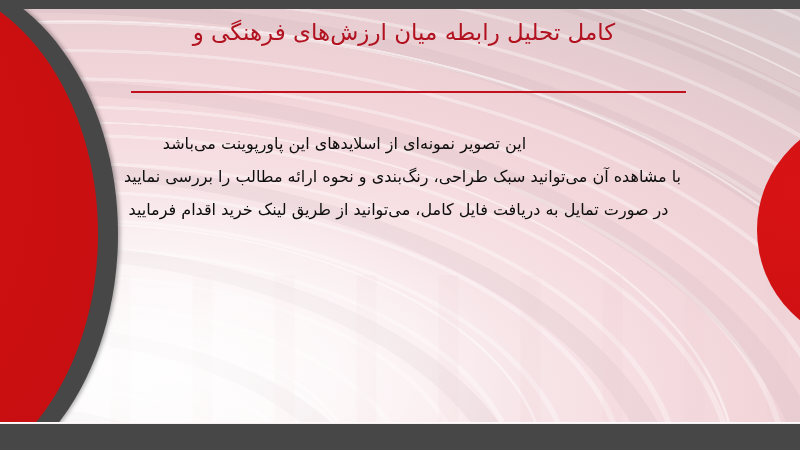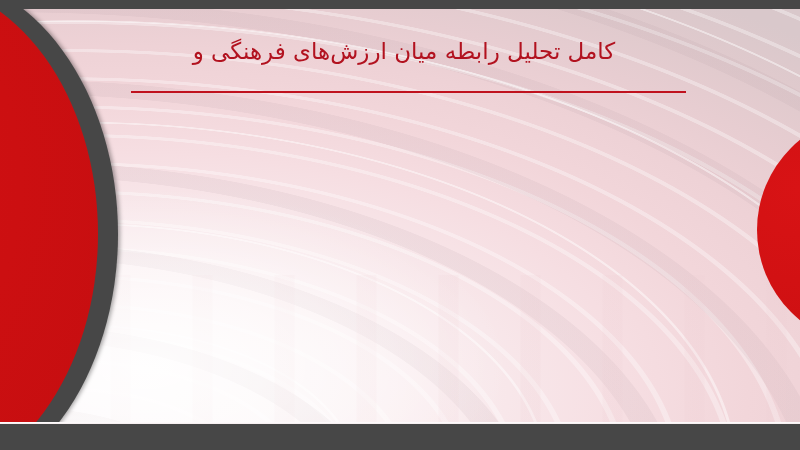--- a/index.html
+++ b/index.html
@@ -132,21 +132,20 @@
     position:absolute;
     right:96px;top:8px;
     width:600px;
     text-align:center;
     color:#b2121f;
     font-size:23px;
     line-height:33px;
     letter-spacing:0;
     white-space:nowrap;
     direction:rtl;
-    margin-top:19px;
   }
   .title .l2{display:block;}
   .title-rule{
     position:absolute;
     left:131px;top:83px;
     width:555px;height:0;
     border-top:2px solid #c0121e;
   }
 
   .body{
@@ -180,20 +179,23 @@
     <div class="left-red"></div>
 
     <div class="right-red"></div>
 
     <div class="title">
       <span class="l1">کامل تحلیل رابطه میان ارزش‌های فرهنگی و</span>
     </div>
     <div class="title-rule"></div>
 
     <div class="body">
+      <span class="ln l1">این تصویر نمونه‌ای از اسلایدهای این پاورپوینت می‌باشد</span>
+      <span class="ln l2">با مشاهده آن می‌توانید سبک طراحی، رنگ‌بندی و نحوه ارائه مطالب را بررسی نمایید</span>
+      <span class="ln l3">در صورت تمایل به دریافت فایل کامل، می‌توانید از طریق لینک خرید اقدام فرمایید</span>
     </div>
   </div>
 
   <div class="bottom-hl"></div>
   <div class="frame-top"></div>
   <div class="frame-bottom"></div>
 
 </div>
 
 </body></html>

